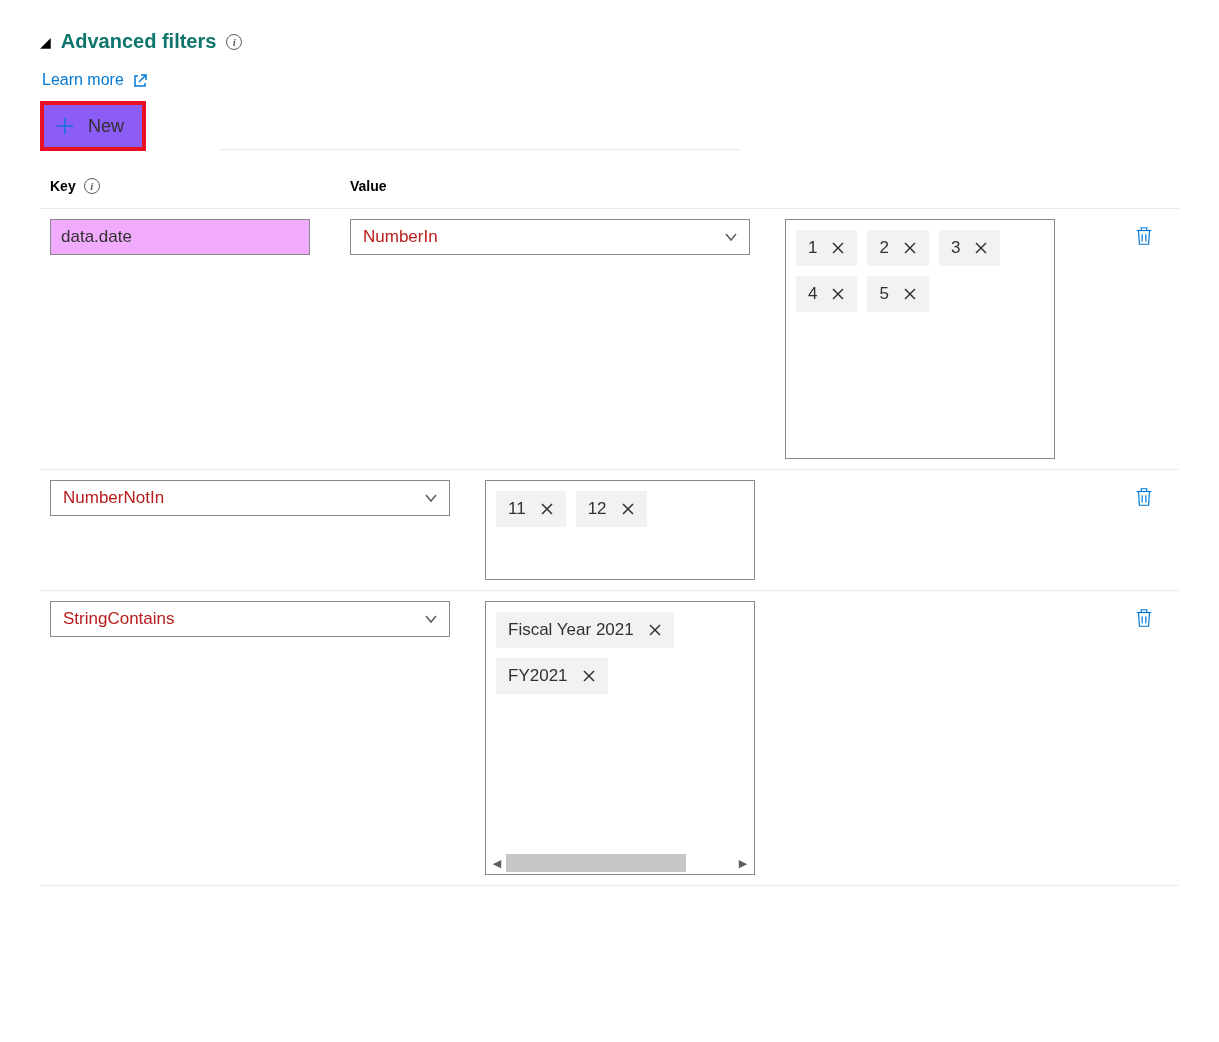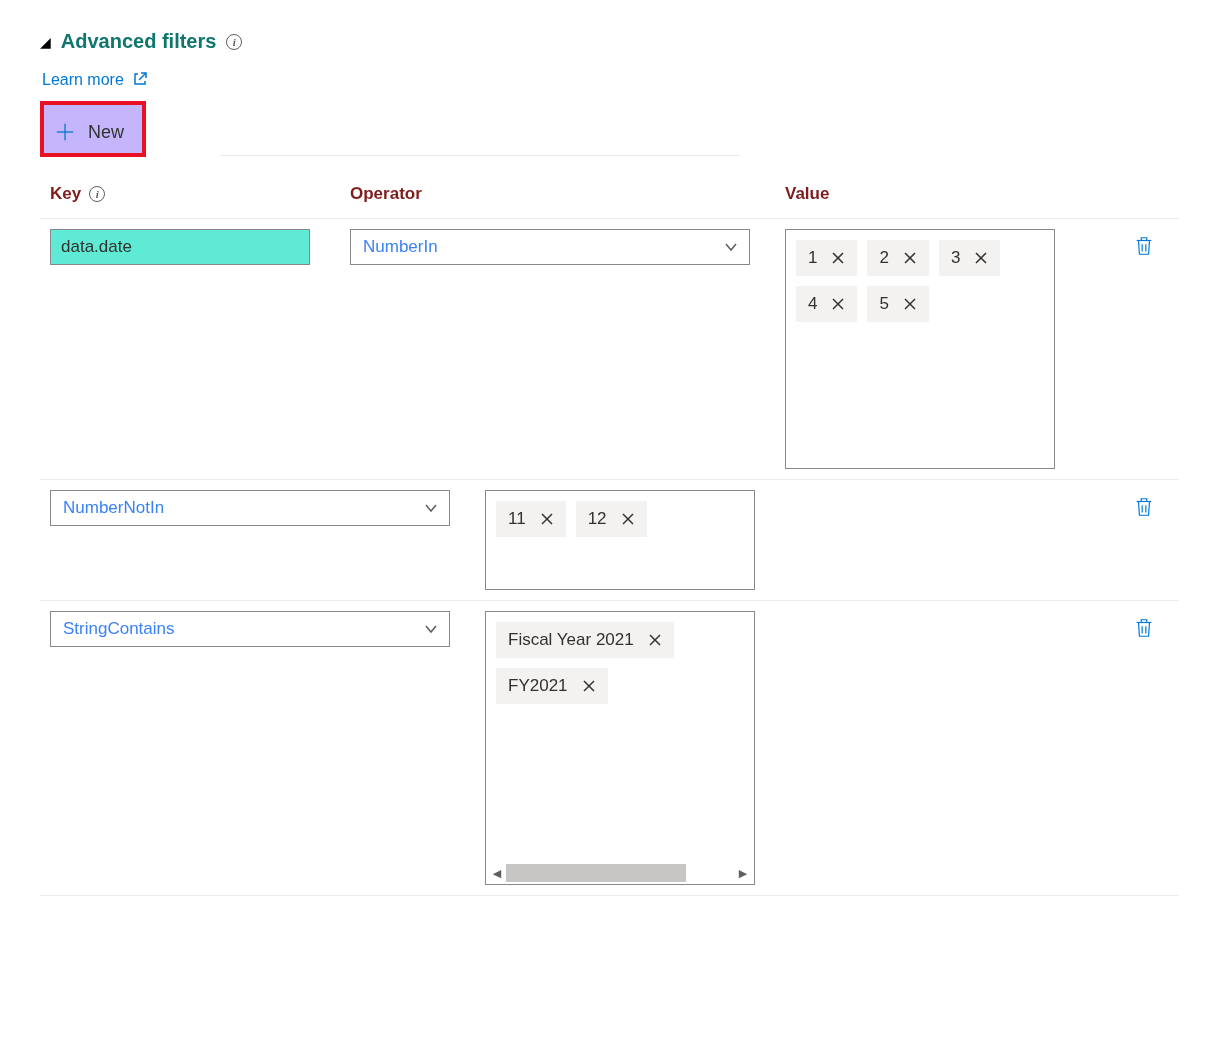--- a/index.html
+++ b/index.html
@@ -39,39 +39,39 @@
       font-style: italic;
       font-family: Georgia, serif;
       color: #605e5c;
       font-weight: 600;
     }
     .learn-more {
       color: #0078d4;
       font-size: 16px;
       text-decoration: none;
       display: inline-flex;
-      align-items: flex-start;
+      align-items: flex-end;
       gap: 8px;
       margin-bottom: 12px;
       margin-left: 2px;
     }
     .external-icon {
       width: 16px;
       height: 16px;
       stroke: #0078d4;
       fill: none;
       stroke-width: 1.5;
     }
     .new-button {
       display: inline-flex;
       align-items: center;
       gap: 12px;
-      padding: 16px 18px 10px 10px;
+      padding: 10px 18px 10px 10px;
       border: 4px solid #e81123;
-      background: #c4b5fd;
+      background: #8b5cf6;
       cursor: pointer;
       font-size: 18px;
       color: #323130;
     }
     .plus-icon {
       width: 22px;
       height: 22px;
       stroke: #0078d4;
       stroke-width: 1.4;
     }
@@ -88,53 +88,53 @@
       display: flex;
       padding: 8px 10px 14px 10px;
       border-bottom: 1px solid #edebe9;
       align-items: center;
     }
     .col-key { flex: 0 0 300px; display: flex; align-items: center; gap: 8px; }
     .col-operator { flex: 0 0 435px; }
     .col-value { flex: 1; }
     .col-delete { flex: 0 0 50px; display: flex; justify-content: center; align-items: flex-start; }
     .filter-header-label {
-      font-size: 17px;
+      font-size: 14px;
       font-weight: 600;
-      color: #7f1d1d;
+      color: #000000;
     }
     .filter-row {
       display: flex;
       padding: 10px;
       border-bottom: 1px solid #edebe9;
       align-items: flex-start;
     }
     .text-input {
       width: 260px;
       height: 36px;
       border: 1px solid #8a8886;
       padding: 0 10px;
       font-size: 17px;
       font-family: inherit;
       color: #323130;
-      background: #5eead4;
+      background: #f0abfc;
     }
     .text-input::placeholder { color: #605e5c; }
     .select-wrap {
       position: relative;
       width: 400px;
     }
     .select-input {
       width: 100%;
       height: 36px;
       border: 1px solid #8a8886;
       padding: 0 40px 0 12px;
       font-size: 17px;
       font-family: inherit;
-      color: #3b82f6;
+      color: #b91c1c;
       background: #ffffff;
       appearance: none;
       -webkit-appearance: none;
       cursor: pointer;
     }
     .chevron-down {
       position: absolute;
       right: 12px;
       top: 50%;
       transform: translateY(-50%);
@@ -249,23 +249,20 @@
 </div>
 <hr class="toolbar-divider">
 
 
 <div class="filter-table">
   <div class="filter-header">
     <div class="col-key">
       <span class="filter-header-label">Key</span>
       <span class="info-icon">i</span>
     </div>
-    <div class="col-operator">
-      <span class="filter-header-label">Operator</span>
-    </div>
     <div class="col-value">
       <span class="filter-header-label">Value</span>
     </div>
     <div class="col-delete"></div>
   </div>
 
   <div class="filter-row">
     <div class="col-key">
       <input type="text" class="text-input" value="data.date" style="">
     </div>

